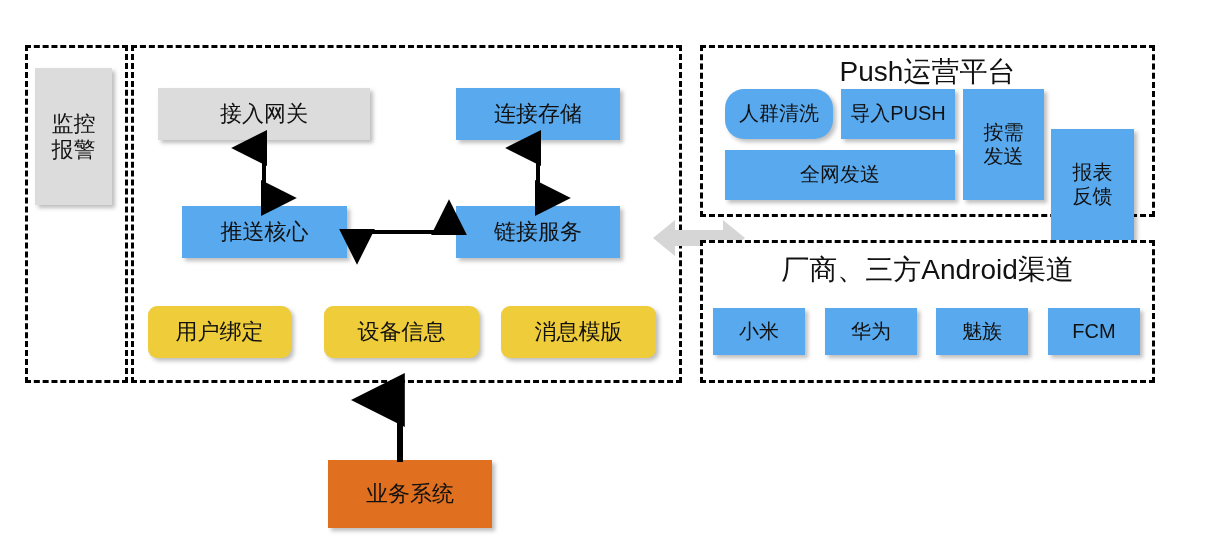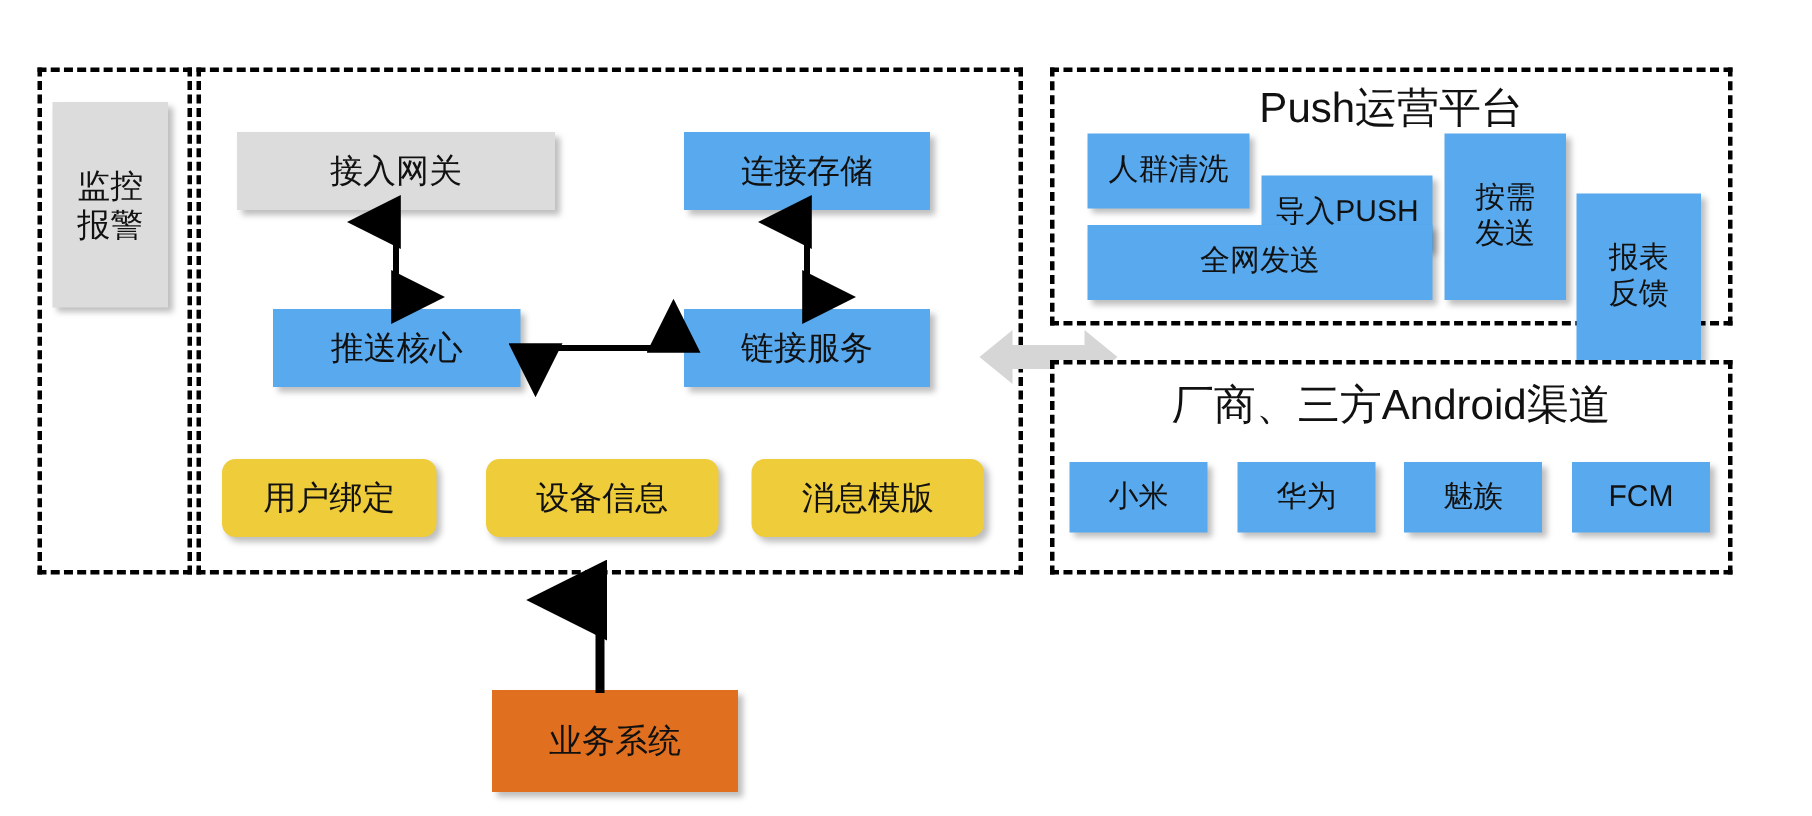--- a/index.html
+++ b/index.html
@@ -124,23 +124,23 @@
   </svg>
 
   <svg class="arrow-svg" style="left:653px; top:212px;" width="92" height="52" viewBox="0 0 92 52">
     <path d="M0,26 L22,8 L22,18 L70,18 L70,8 L92,26 L70,44 L70,34 L22,34 L22,44 Z" fill="#d6d6d6"></path>
   </svg>
 
   <div class="panel" style="left:700px; top:45px; width:455px; height:172px;"></div>
 
   <div class="panel-title" style="left:700px; top:57px; width:455px;">Push运营平台</div>
 
-  <div class="node blue small" style="left:725px; top:89px; width:108px; height:50px;">人群清洗</div>
+  <div class="node blue small" style="left:725px; top:89px; width:108px; height:50px;border-radius:19px;">人群清洗</div>
 
-  <div class="node blue small" style="left:841px; top:89px; width:114px; height:50px;margin-top:28px;">导入PUSH</div>
+  <div class="node blue small" style="left:841px; top:89px; width:114px; height:50px;">导入PUSH</div>
 
   <div class="node blue small" style="left:725px; top:150px; width:230px; height:50px;">全网发送</div>
 
   <div class="node blue small" style="left:963px; top:89px; width:81px; height:111px;">按需
 发送</div>
 
   <div class="node blue small" style="left:1051px; top:89px; width:83px; height:111px;margin-top:40px;">报表
 反馈</div>
 
   <div class="panel" style="left:700px; top:240px; width:455px; height:143px;"></div>

